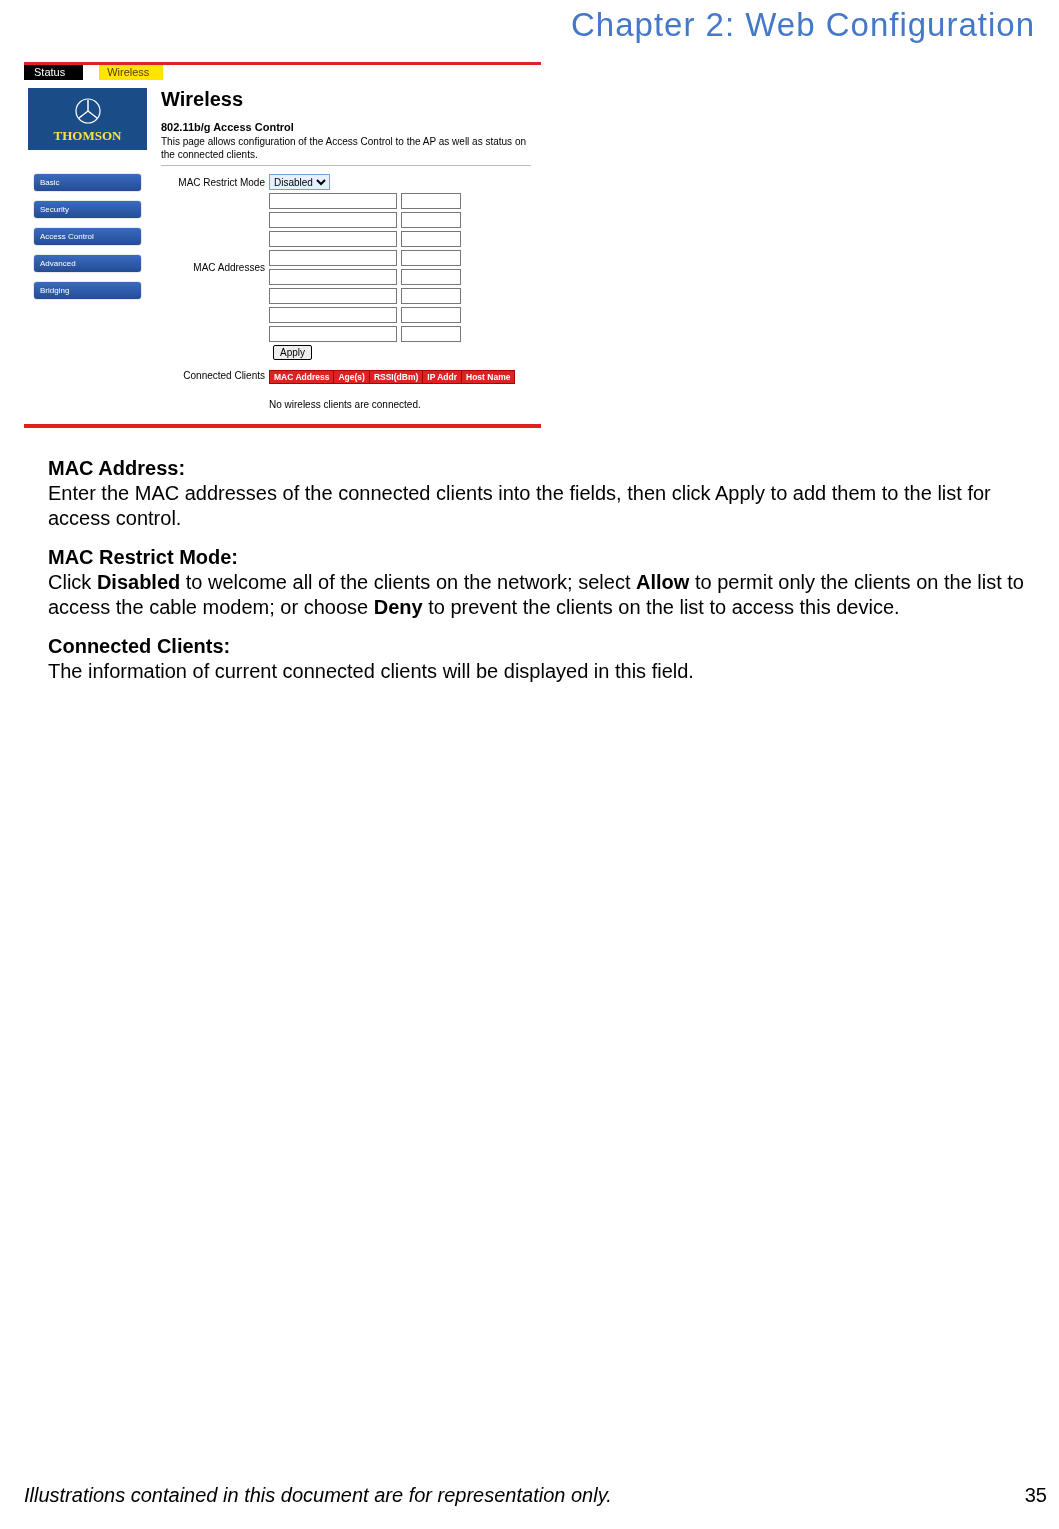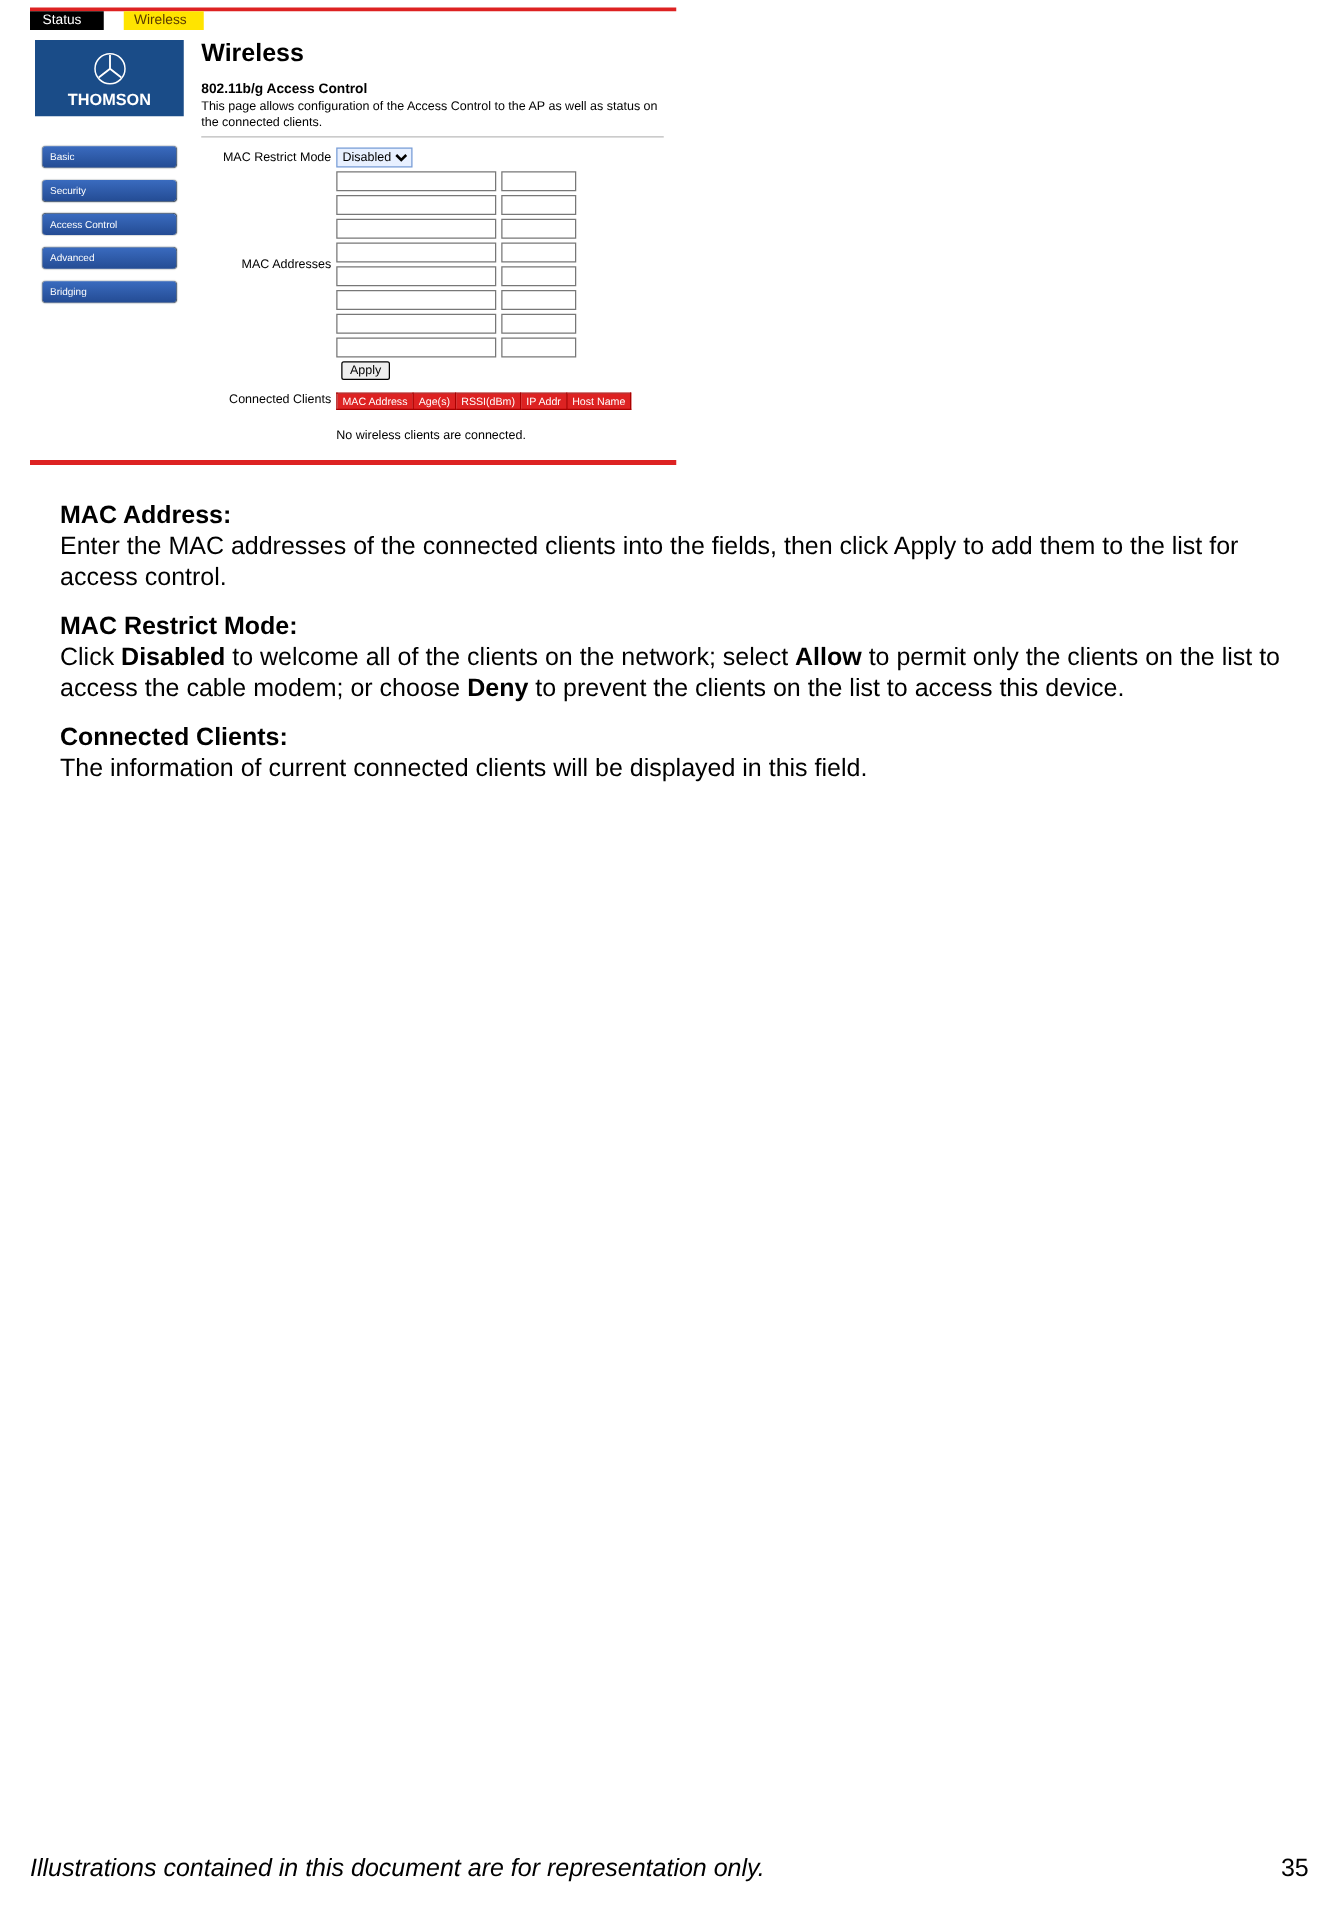--- a/index.html
+++ b/index.html
@@ -58,25 +58,25 @@
     display: flex;
   }
   .side {
     width: 127px;
     flex: 0 0 127px;
     background: #fff;
     padding-top: 8px;
   }
   .logo-block {
     background: #1a4c88;
-    color: #ffffff;
+    color: #fde047;
     text-align: center;
     padding: 10px 4px 6px 4px;
     margin: 0 4px 8px 4px;
-    font-family: Liberation Sans, sans-serif;
+    font-family: Liberation Serif, serif;
   }
   .logo-block svg { display: block; margin: 0 auto 4px auto; }
   .logo-block .brand {
     font-weight: bold;
     font-size: 13px;
     letter-spacing: 0px;
   }
   .sidenav {
     padding: 16px 10px 0 10px;
   }
@@ -178,21 +178,21 @@
     flex: 0 0 108px;
   }
   .cc-row .tblwrap { flex: 1; }
   .cc-row table {
     border-collapse: collapse;
   }
   .cc-row th {
     background: #d22;
     color: #fff;
     font-size: 8.5px;
-    font-weight: normal;
+    font-weight: bold;
     padding: 1px 4px;
     border: 1px solid #a00;
     text-align: center;
   }
   .cc-row .nocli {
     font-size: 10px;
     margin-top: 15px;
   }
   
   .doc-body {
@@ -221,20 +221,21 @@
     font-family: "Segoe UI", "Lucida Sans", Verdana, sans-serif;
     gap: 40px;
   }
   .footer .pg { font-style: normal; }
 </style>
 </head>
 <body>
 
 <div class="page">
 
+  <div class="chapter-title">Chapter 2: Web Configuration</div>
 
   <div class="screenshot">
     <div class="topnav">
       <div class="tab-status">Status</div>
       <div class="tab-wireless">Wireless</div>
     </div>
     <div class="shot-body">
       <div class="side">
         <div class="logo-block">
           <svg width="26" height="26" viewBox="0 0 26 26">

